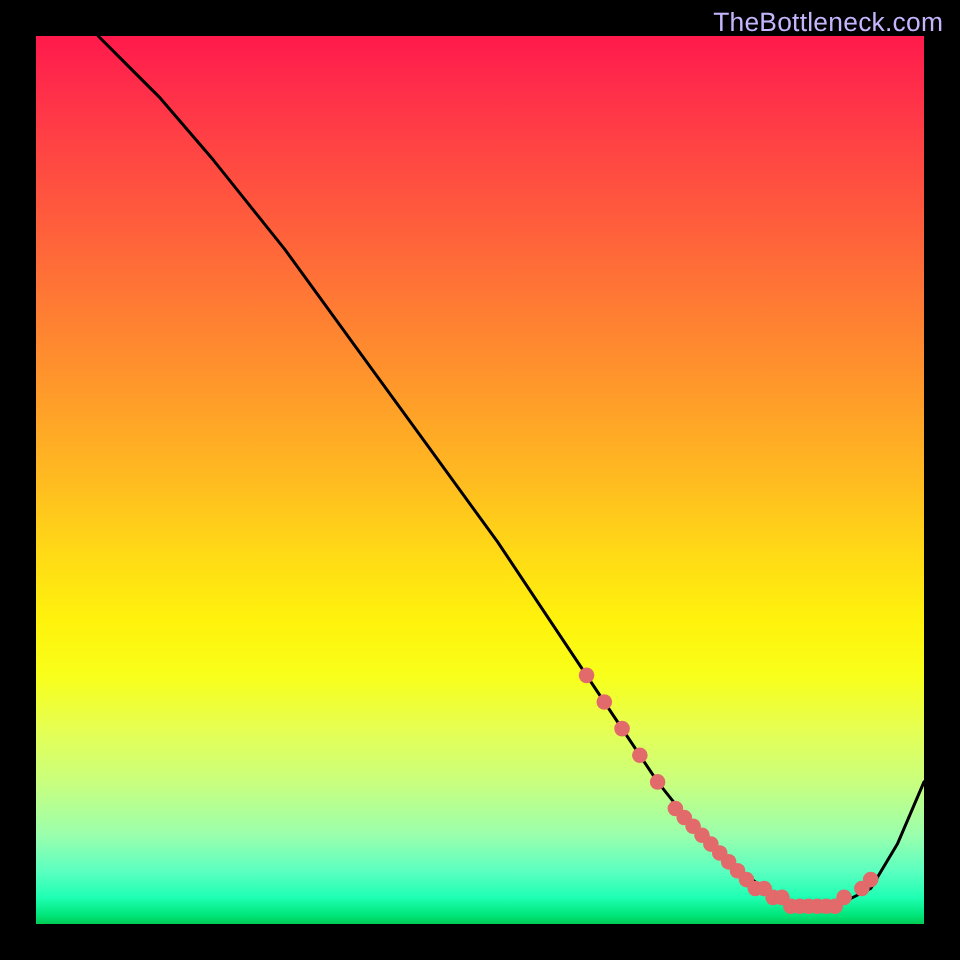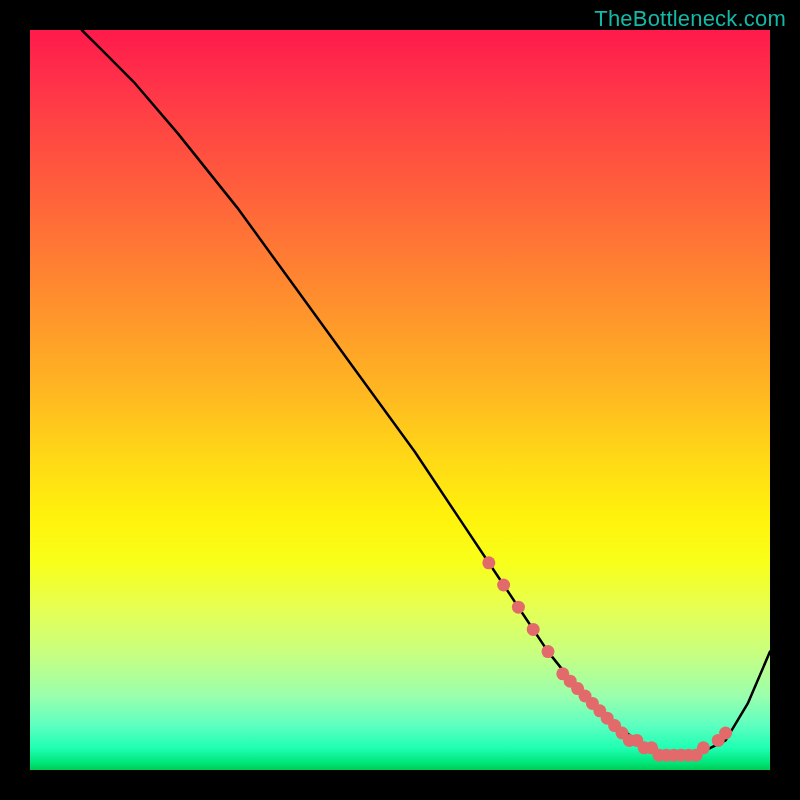--- a/index.html
+++ b/index.html
@@ -46,21 +46,21 @@
       #5cffc0 94%,
       #1fffb3 97%,
       #00e67a 99%,
       #00cc55 100%
     );
   }
   .attribution {
     position: absolute;
     top: 6px;
     right: 14px;
-    color: #14b8a6;
+    color: #c4b5fd;
     font-size: 22px;
     font-weight: 500;
     letter-spacing: 0.2px;
     user-select: none;
   }
   svg.curve {
     position: absolute;
     inset: 0;
     width: 740px;
     height: 740px;

